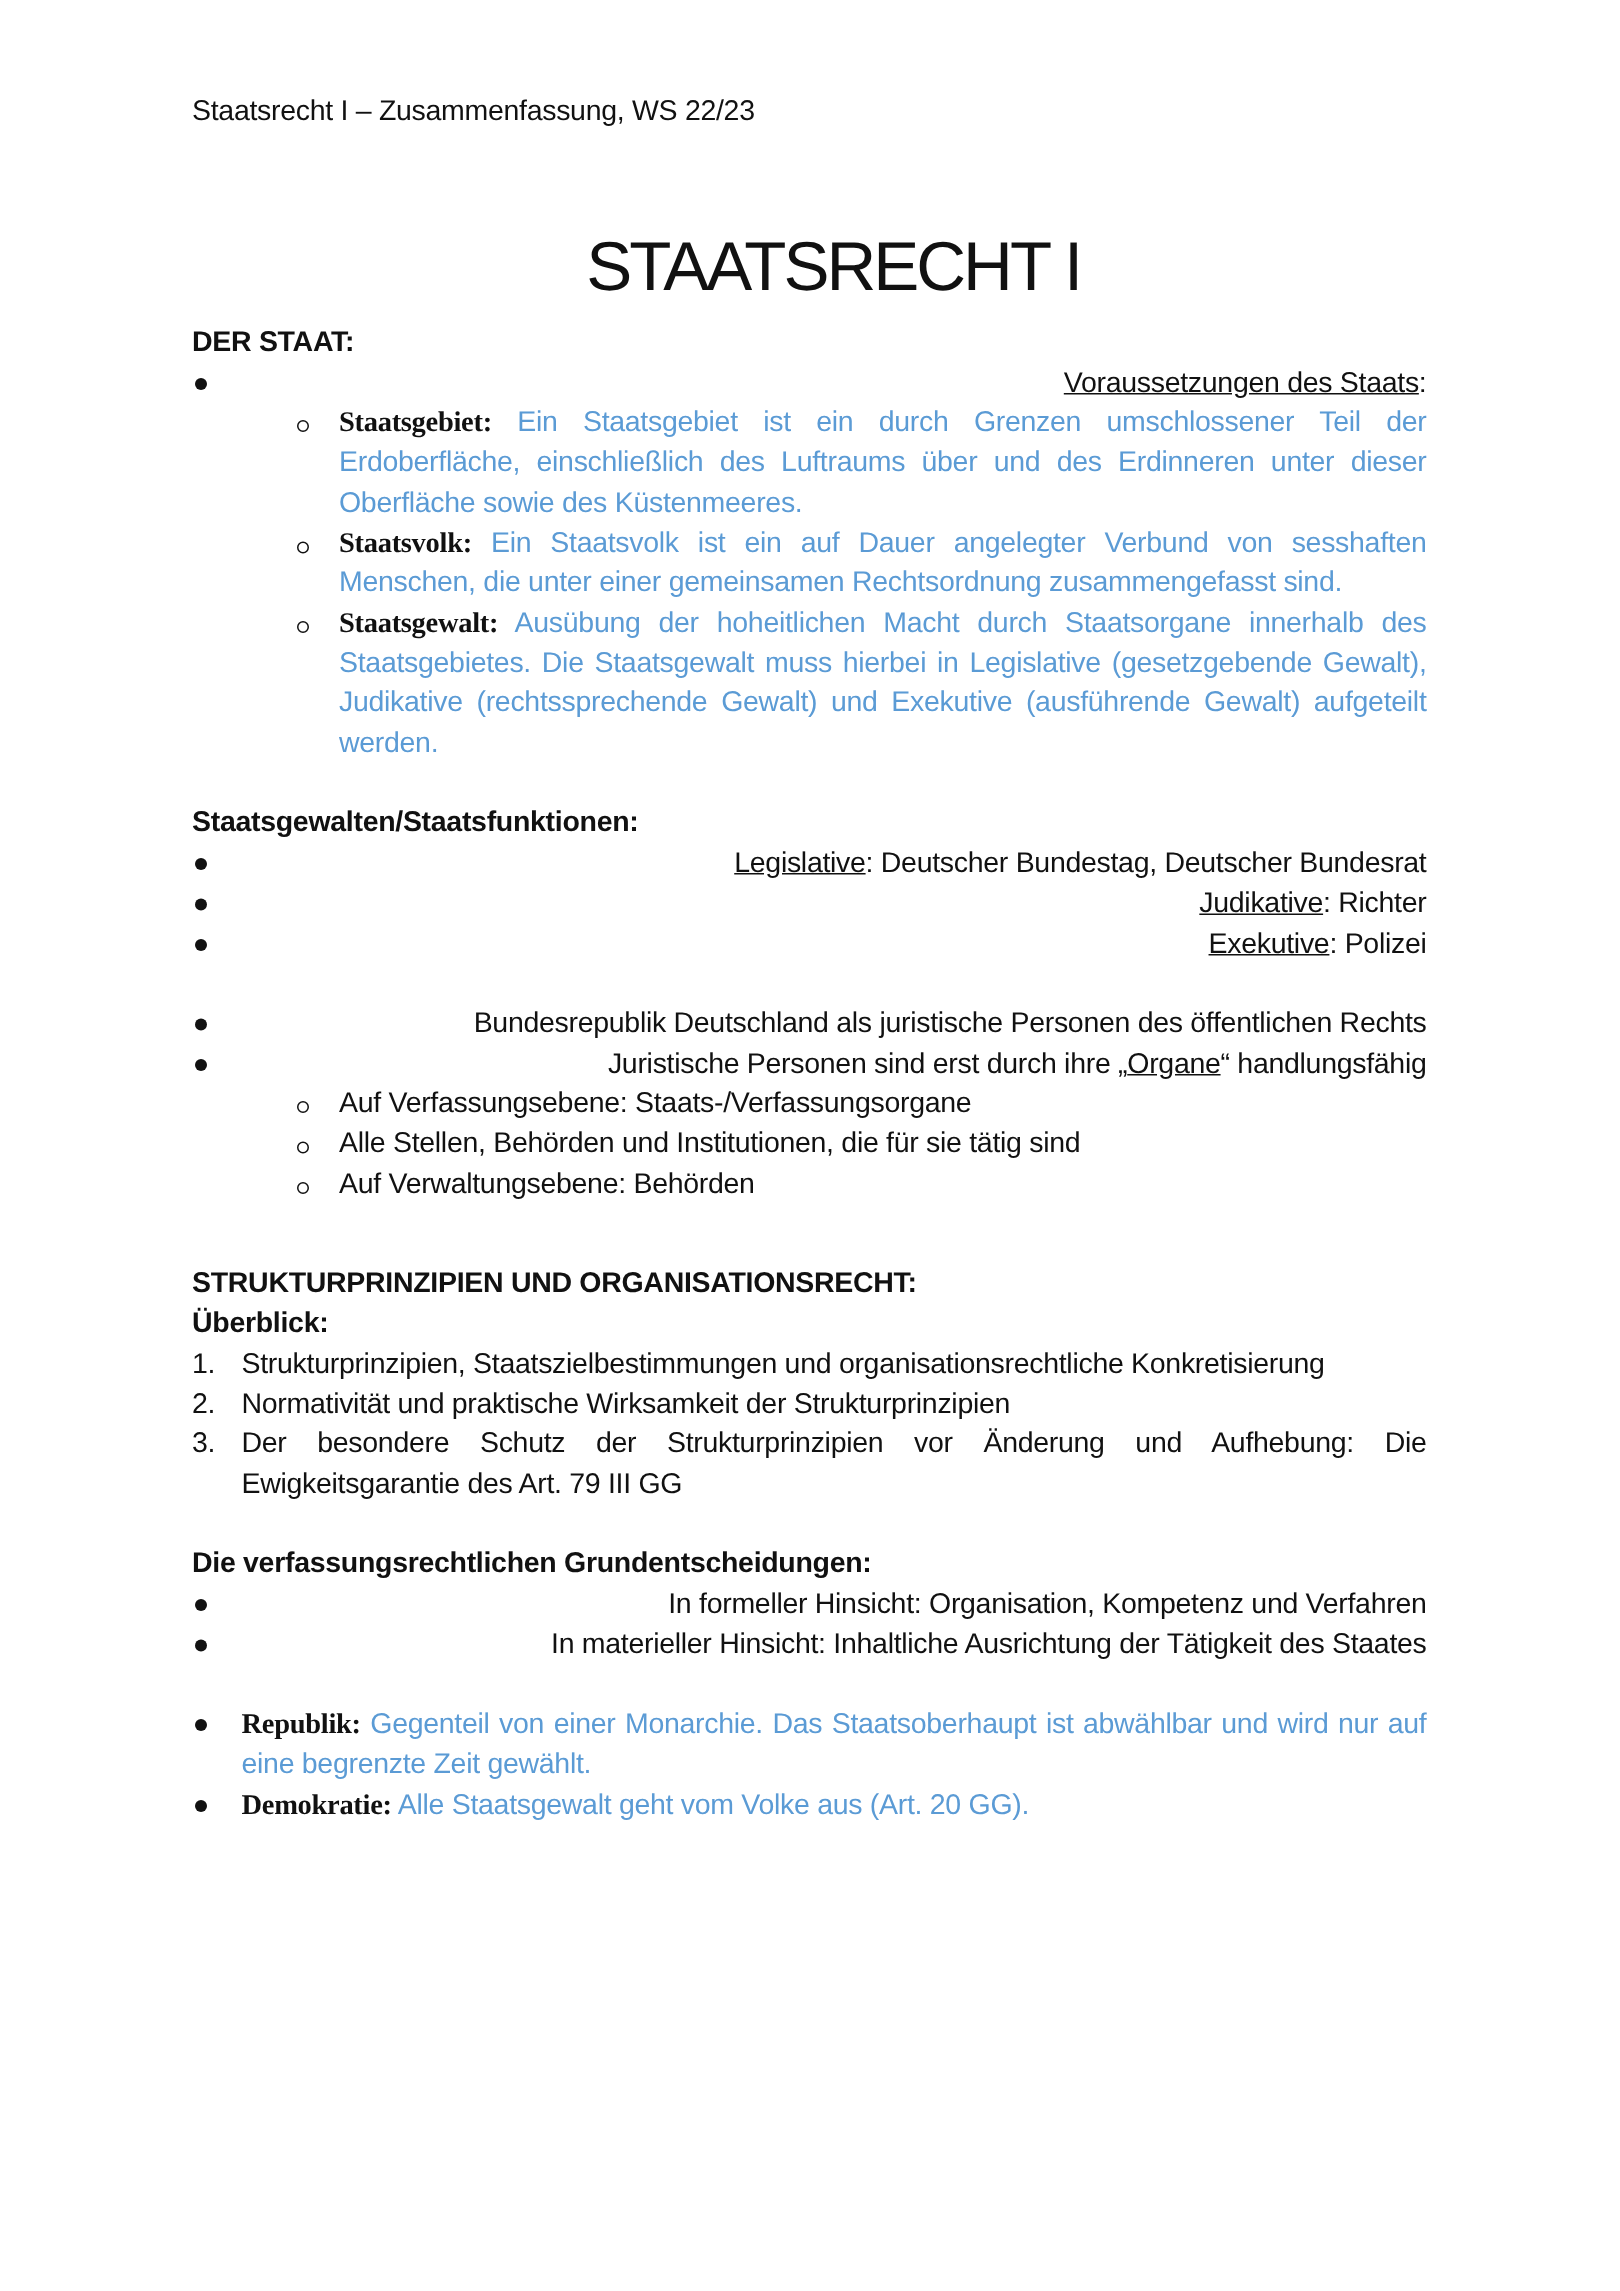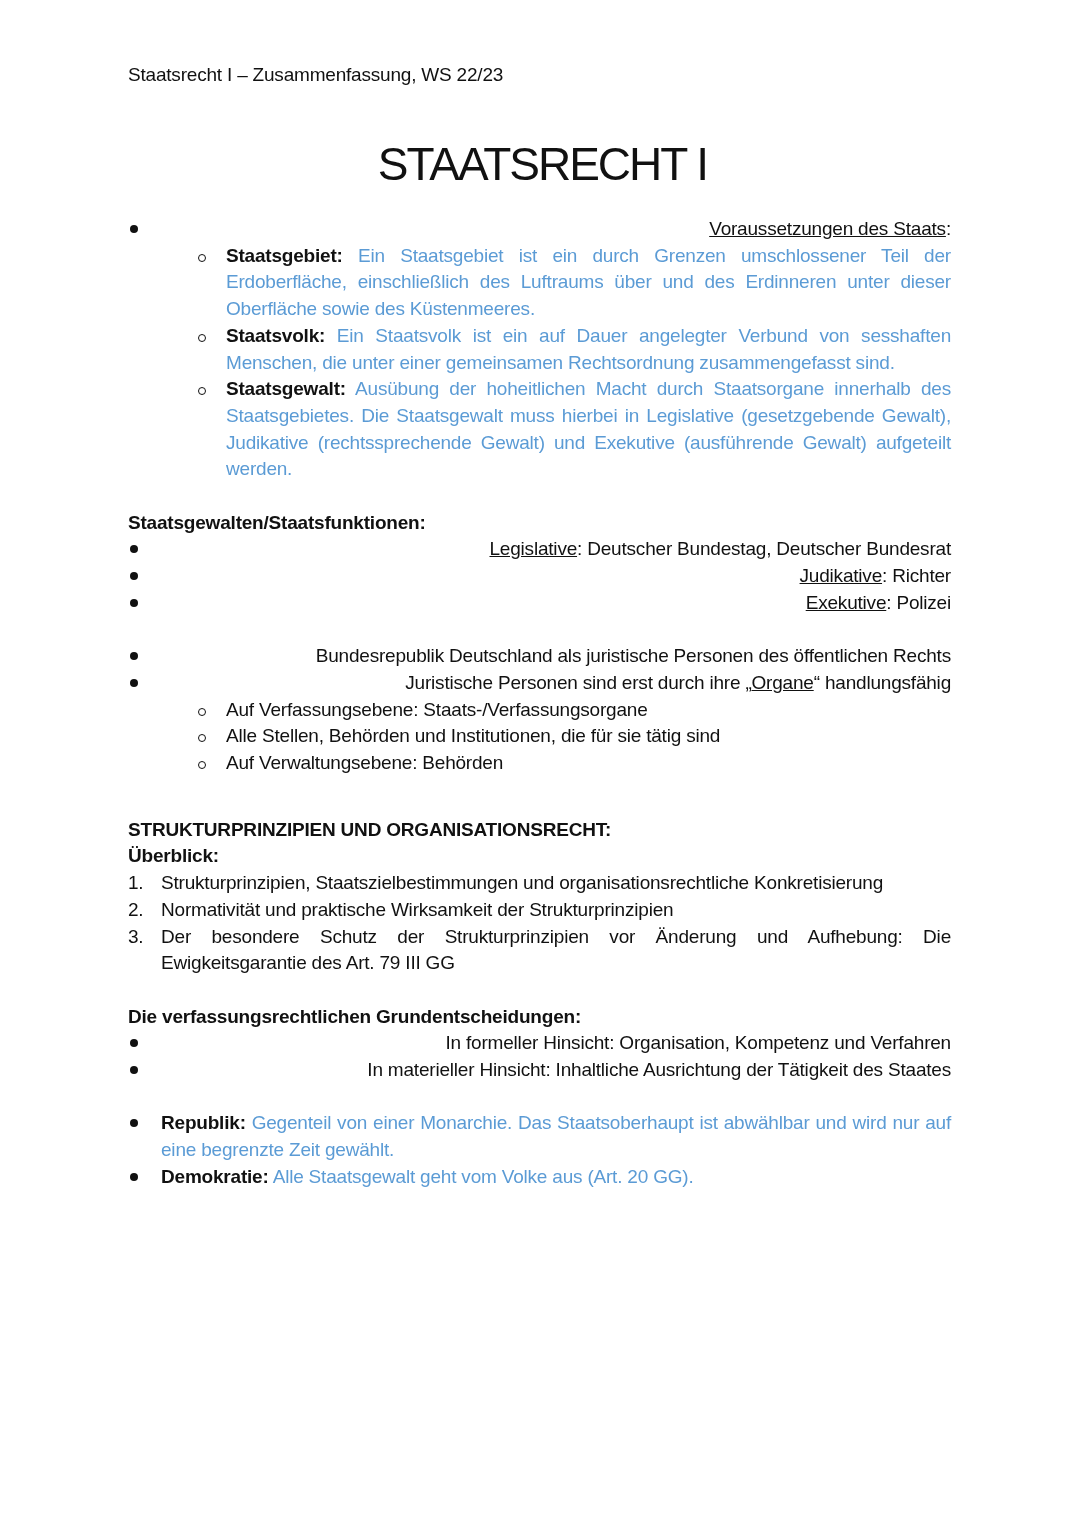--- a/index.html
+++ b/index.html
@@ -1,46 +1,47 @@
 <!DOCTYPE html>
 <html><head>
 <meta charset="utf-8">
 <style>
   html, body { margin: 0; padding: 0; background: #ffffff; }
   body { width: 1080px; height: 1527px; position: relative; overflow: hidden;
          font-family: "Liberation Sans", "DejaVu Sans", sans-serif; color: #111; }
   .page { position: absolute; left: 128px; top: 0; width: 823px; }
   .running-head { position: absolute; top: 64px; left: 0; font-size: 19px; letter-spacing: -0.2px; }
   .title { position: absolute; top: 134px; left: 0; width: 823px; text-align: center;
-           font-size: 46px; letter-spacing: -2px; font-weight: normal; margin: 3px; }
+           font-size: 46px; letter-spacing: -2px; font-weight: normal; margin: 16px; }
   .content { position: absolute; top: 216px; left: 0; width: 823px; font-size: 19px; line-height: 26.7px; letter-spacing: -0.2px; }
   .h { font-weight: bold; margin: 0; }
   ul, ol { margin: 0; padding: 0; list-style: none; }
   li { position: relative; }
   .l1 { padding-left: 33px; text-align: right; }
   .l1 > .marker { position: absolute; left: 0; top: 0; width: 14px; text-align: left; }
   .l2 { padding-left: 98px; text-align: justify; }
   .bullet { display:inline-block; width: 8px; height: 8px; border-radius: 50%; background:#111; position:absolute; top: 9px; left: 2px; }
   .circ { display:inline-block; width: 8px; height: 8px; border-radius: 50%; border: 1.4px solid #111; box-sizing: border-box; position:absolute; top: 11px; left: 70px; }
   .blue { color: #5b9bd5; }
   .u { text-decoration: underline; }
-  .b { font-weight: bold; }
+  .b { font-weight: bold; font-family: Liberation Serif, serif; }
   .just { text-align: justify; }
   .gap { height: 26.7px; }
   .gap2 { height: 40px; }
 </style>
 </head>
 <body>
 
 <div class="page">
   <div class="running-head">Staatsrecht I – Zusammenfassung, WS 22/23</div>
   <h1 class="title">STAATSRECHT I</h1>
 
   <div class="content">
 
+    <p class="h">DER STAAT:</p>
     <ul>
       <li class="l1">
         <span class="bullet"></span>
         <span class="u">Voraussetzungen des Staats</span><span>:</span>
       </li>
       <li class="l2">
         <span class="circ"></span>
         <span class="b">Staatsgebiet:</span>
         <span class="blue">Ein Staatsgebiet ist ein durch Grenzen umschlossener Teil der Erdoberfläche, einschließlich des Luftraums über und des Erdinneren unter dieser Oberfläche sowie des Küstenmeeres.</span>
       </li>

